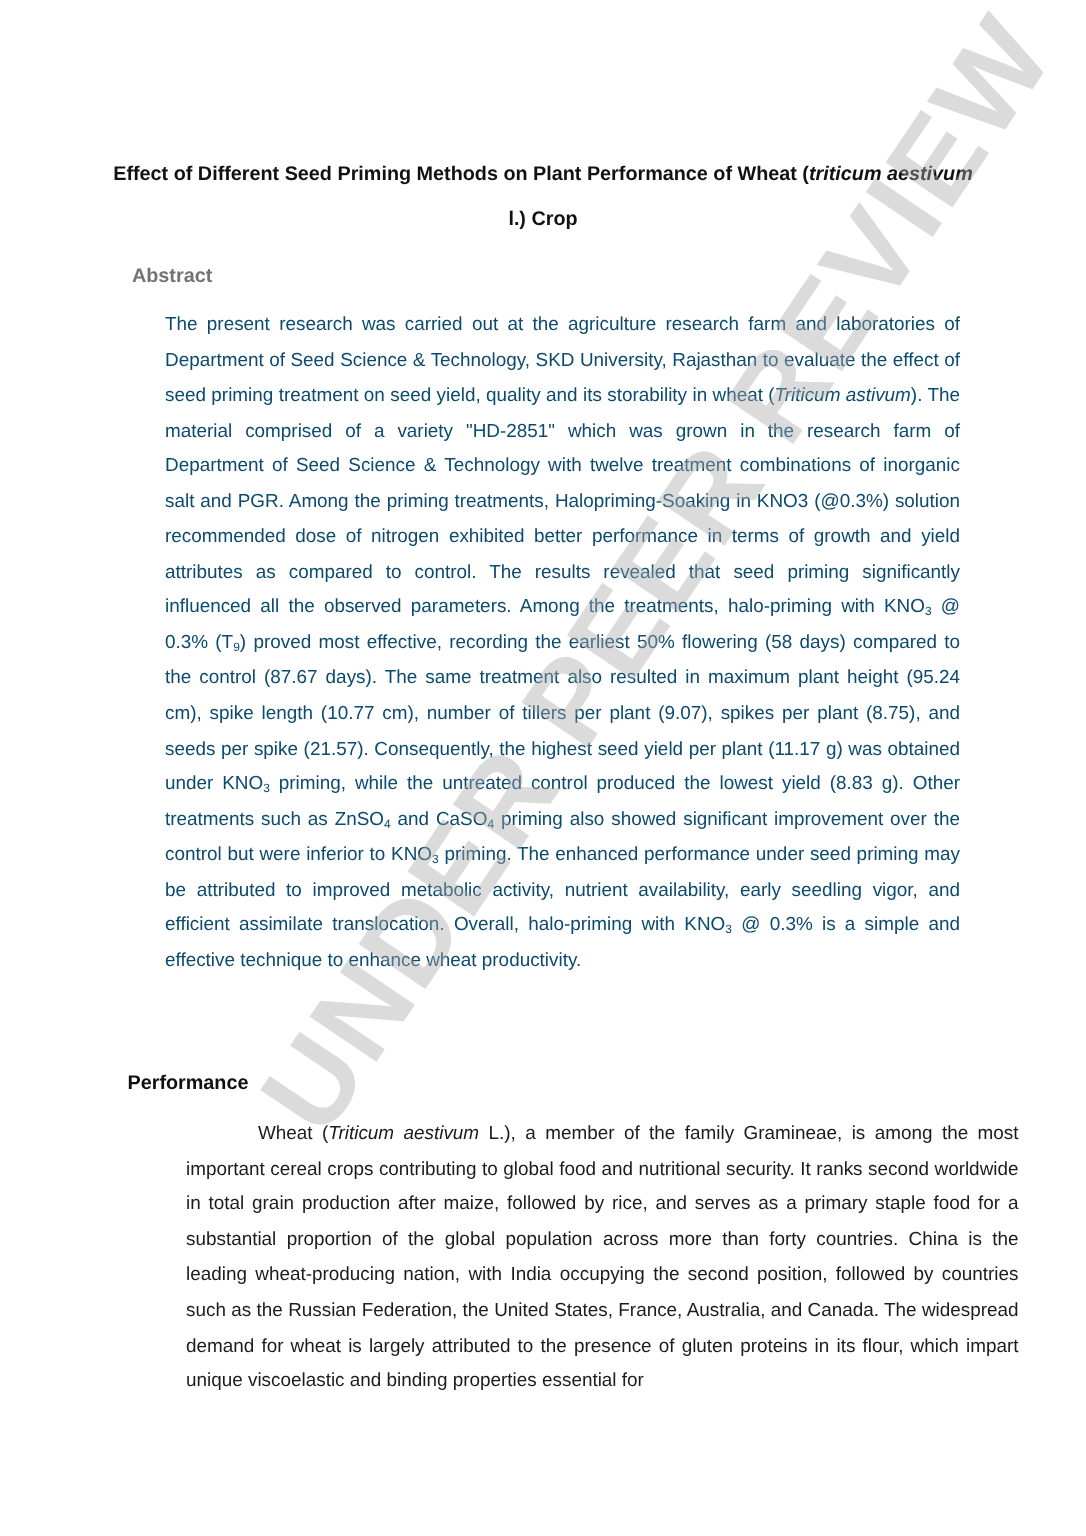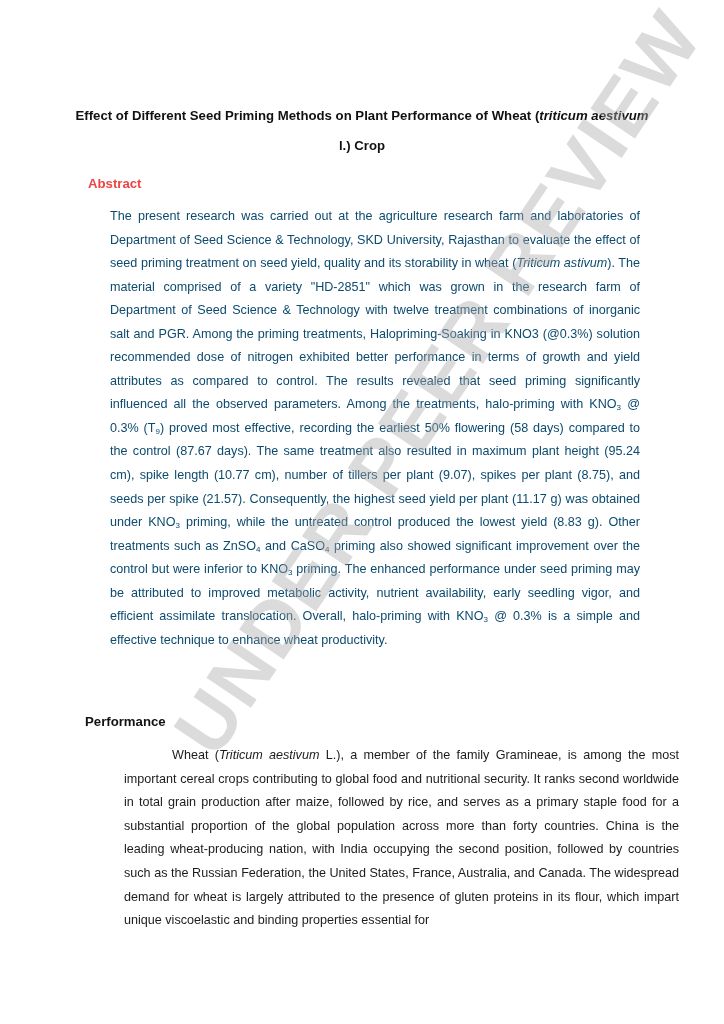--- a/index.html
+++ b/index.html
@@ -6,21 +6,21 @@
   body {
     width:724px; height:1024px; background:#ffffff; position:relative; overflow:hidden;
     font-family:"Liberation Sans", sans-serif; color:#1a1a1a;
   }
   .page { position:absolute; left:0; top:0; width:724px; height:856px; }
   .title {
     position:absolute; left:70px; top:101px; width:584px; text-align:center;
     font-weight:bold; font-size:13.2px; line-height:30px; color:#111;
   }
   .h-abstract {
-    position:absolute; left:88px; top:176px; font-weight:bold; font-size:13.2px; color:#ef4444;
+    position:absolute; left:88px; top:176px; font-weight:bold; font-size:13.2px; color:#737373;
   }
   .abstract {
     position:absolute; left:110px; top:205px; width:530px;
     font-size:12.6px; line-height:23.55px; text-align:justify; color:#0c4a6e;
   }
   .abstract p { margin:0; }
   .keywords {
     position:absolute; left:110px; top:680px; font-size:12.6px; color:#1c1c1c;
   }
   .keywords .kw-label { font-weight:bold; font-style:italic; }

